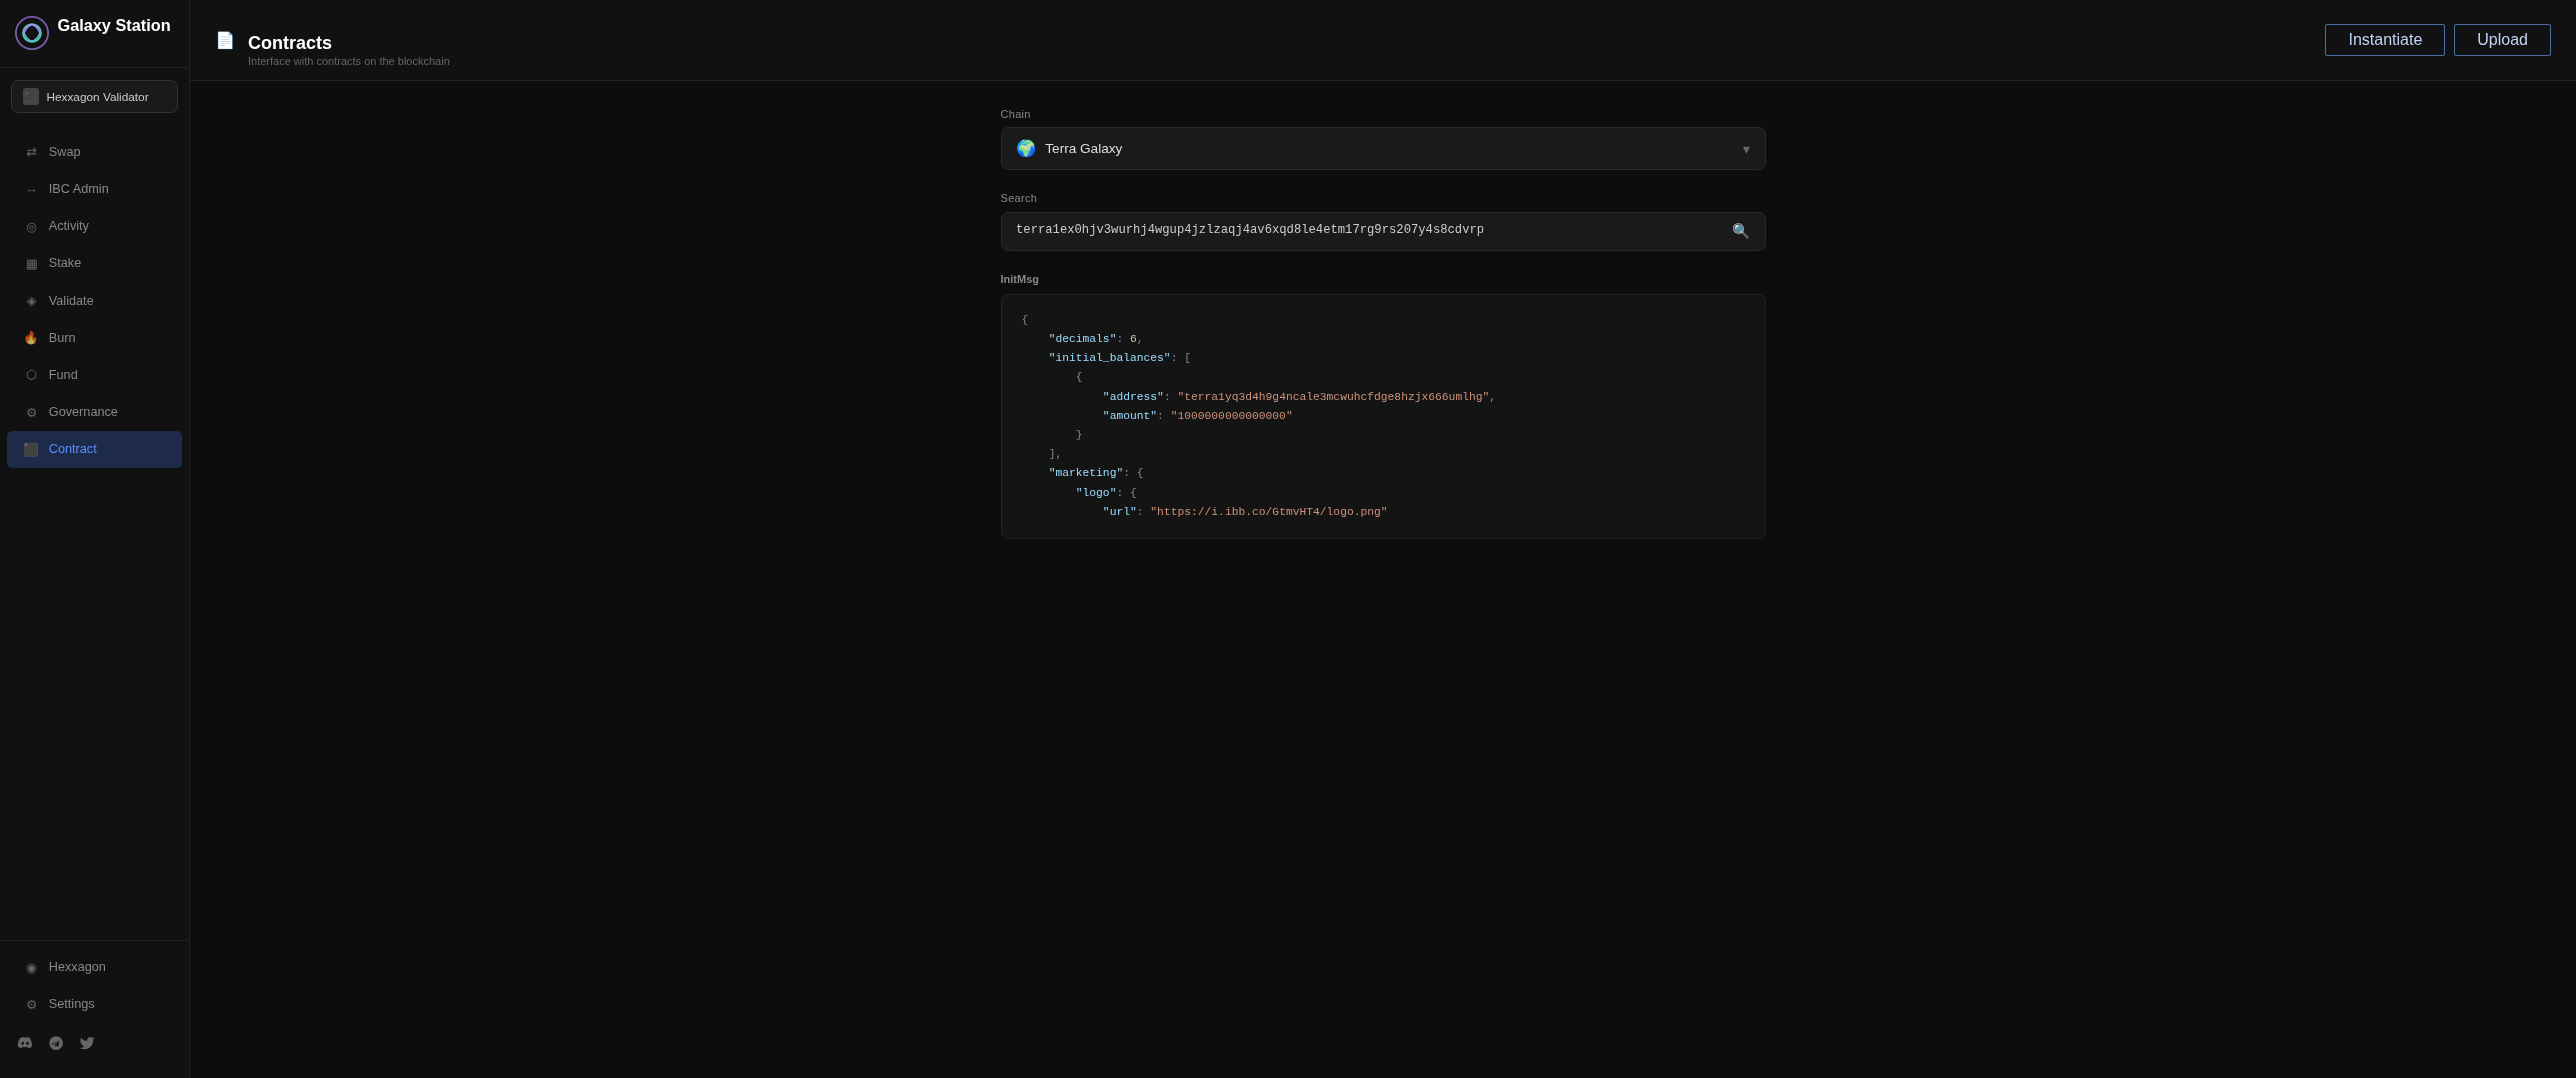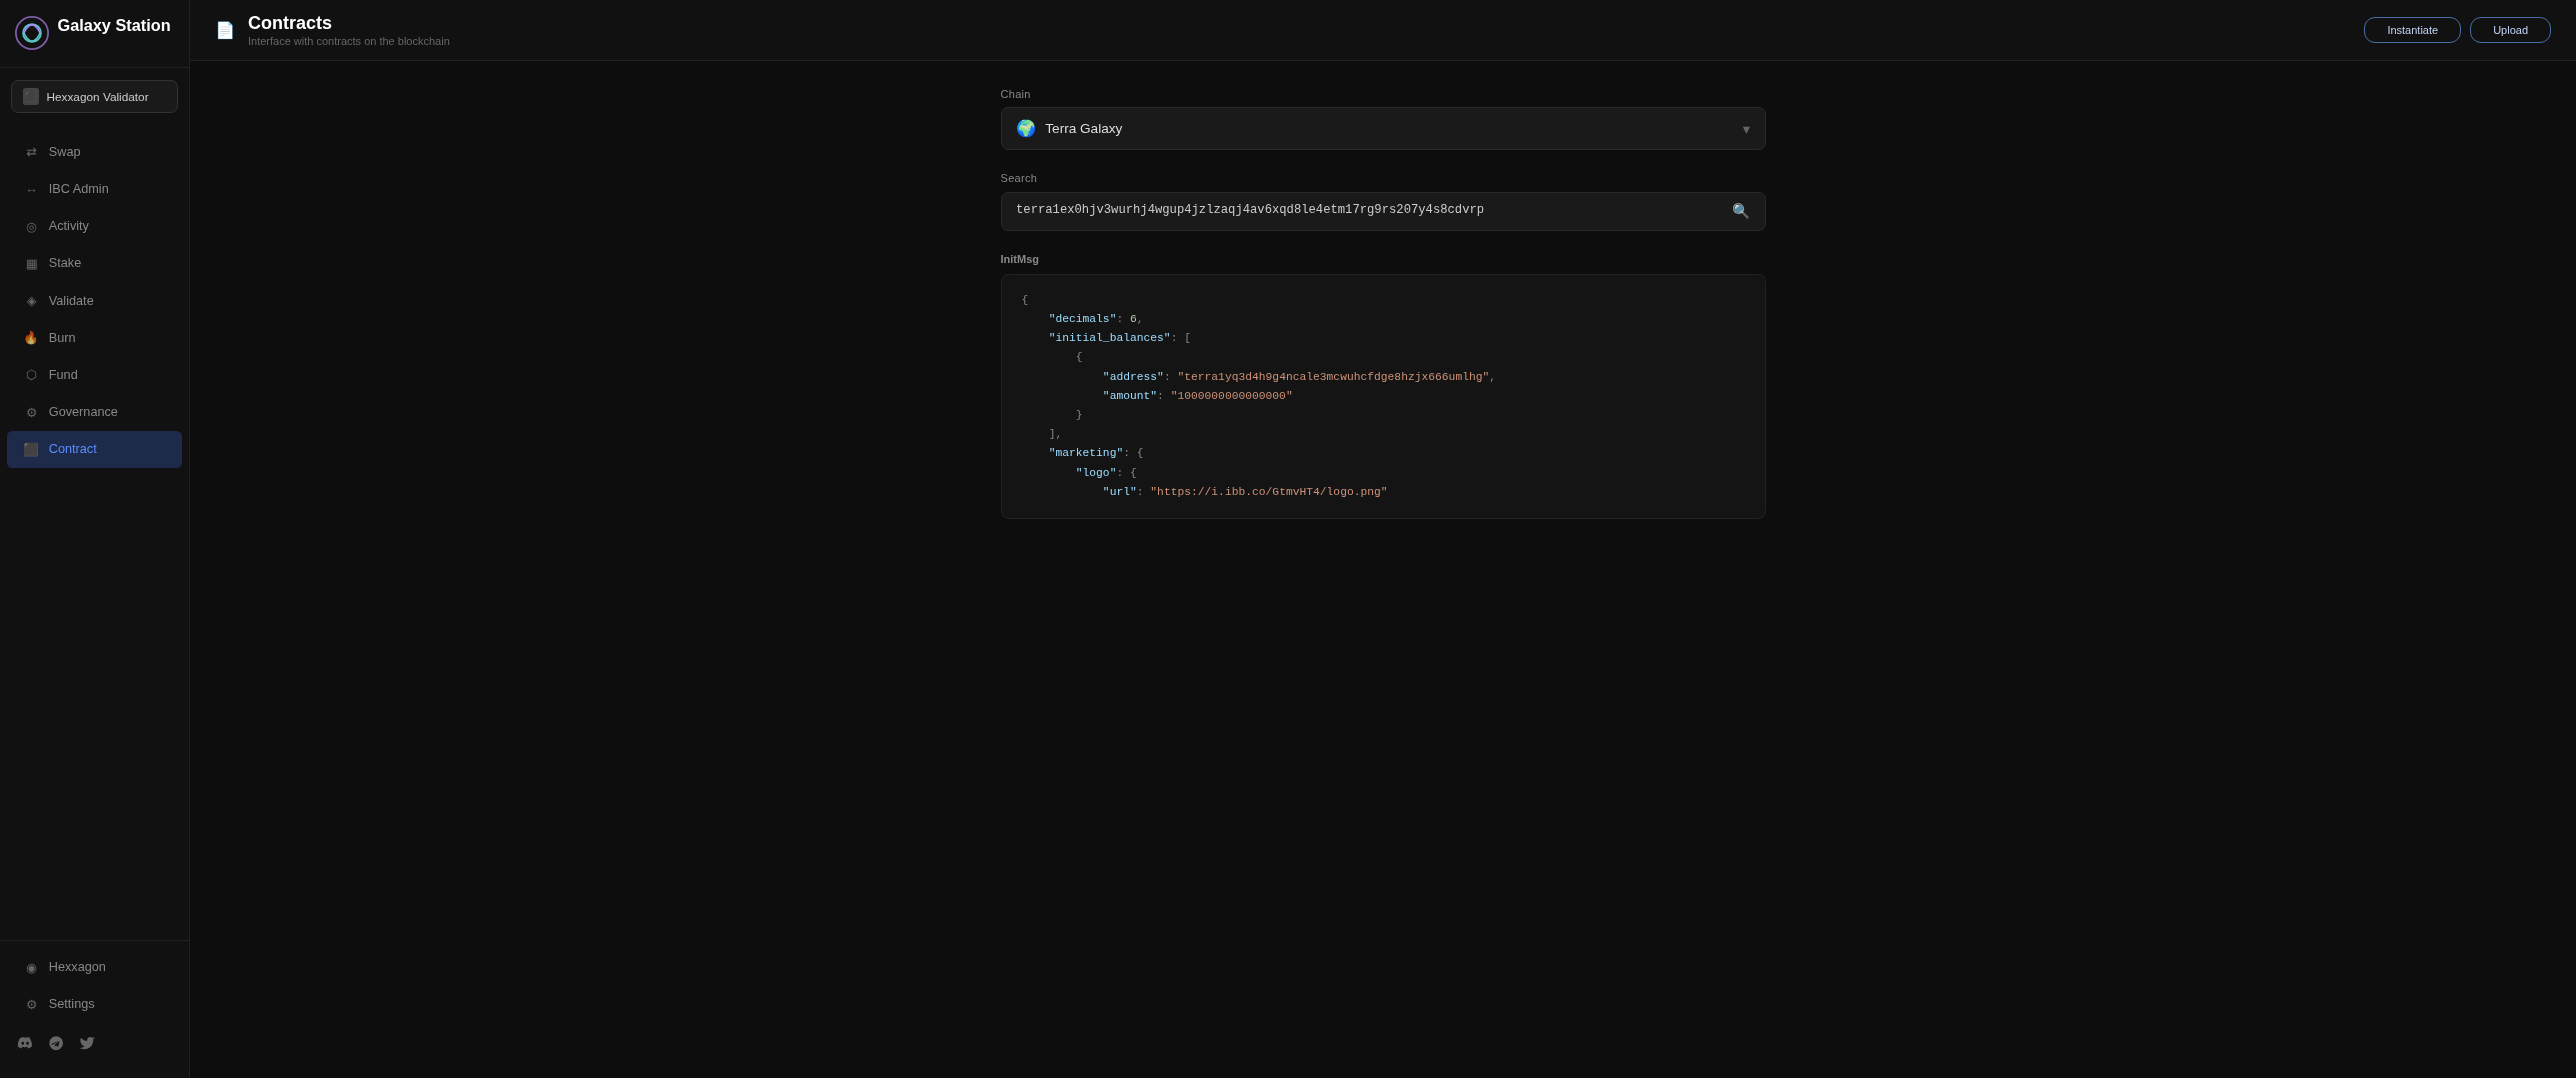--- a/index.html
+++ b/index.html
@@ -152,40 +152,41 @@
 
     .header-icon {
       color: #666;
       font-size: 16.3px;
     }
 
     .header-title {
       font-size: 18px;
       font-weight: 600;
       color: #fff;
+      margin-top: 20px;
     }
 
     .header-subtitle {
       font-size: 11px;
       color: #666;
       margin-top: 1.8px;
     }
 
     .header-buttons {
       display: flex;
       gap: 9px;
     }
 
     .header-btn {
       padding: 6px 22px;
       border: 1.4px solid #4a6fa5;
       background: transparent;
       color: #c0d4f5;
-      border-radius: 11px;
-      font-size: 11px;
+      border-radius: 2px;
+      font-size: 16px;
       cursor: pointer;
     }
 
     .content {
       padding: 27px 25px;
       max-width: 815px;
       margin: 0 auto;
       width: 100%;
     }
 

